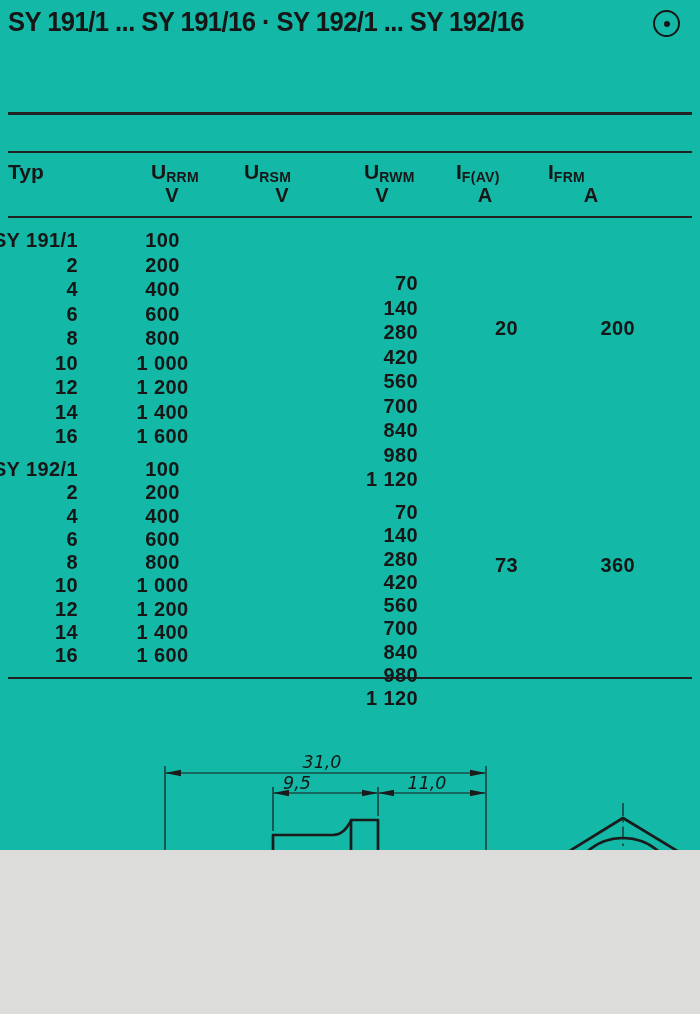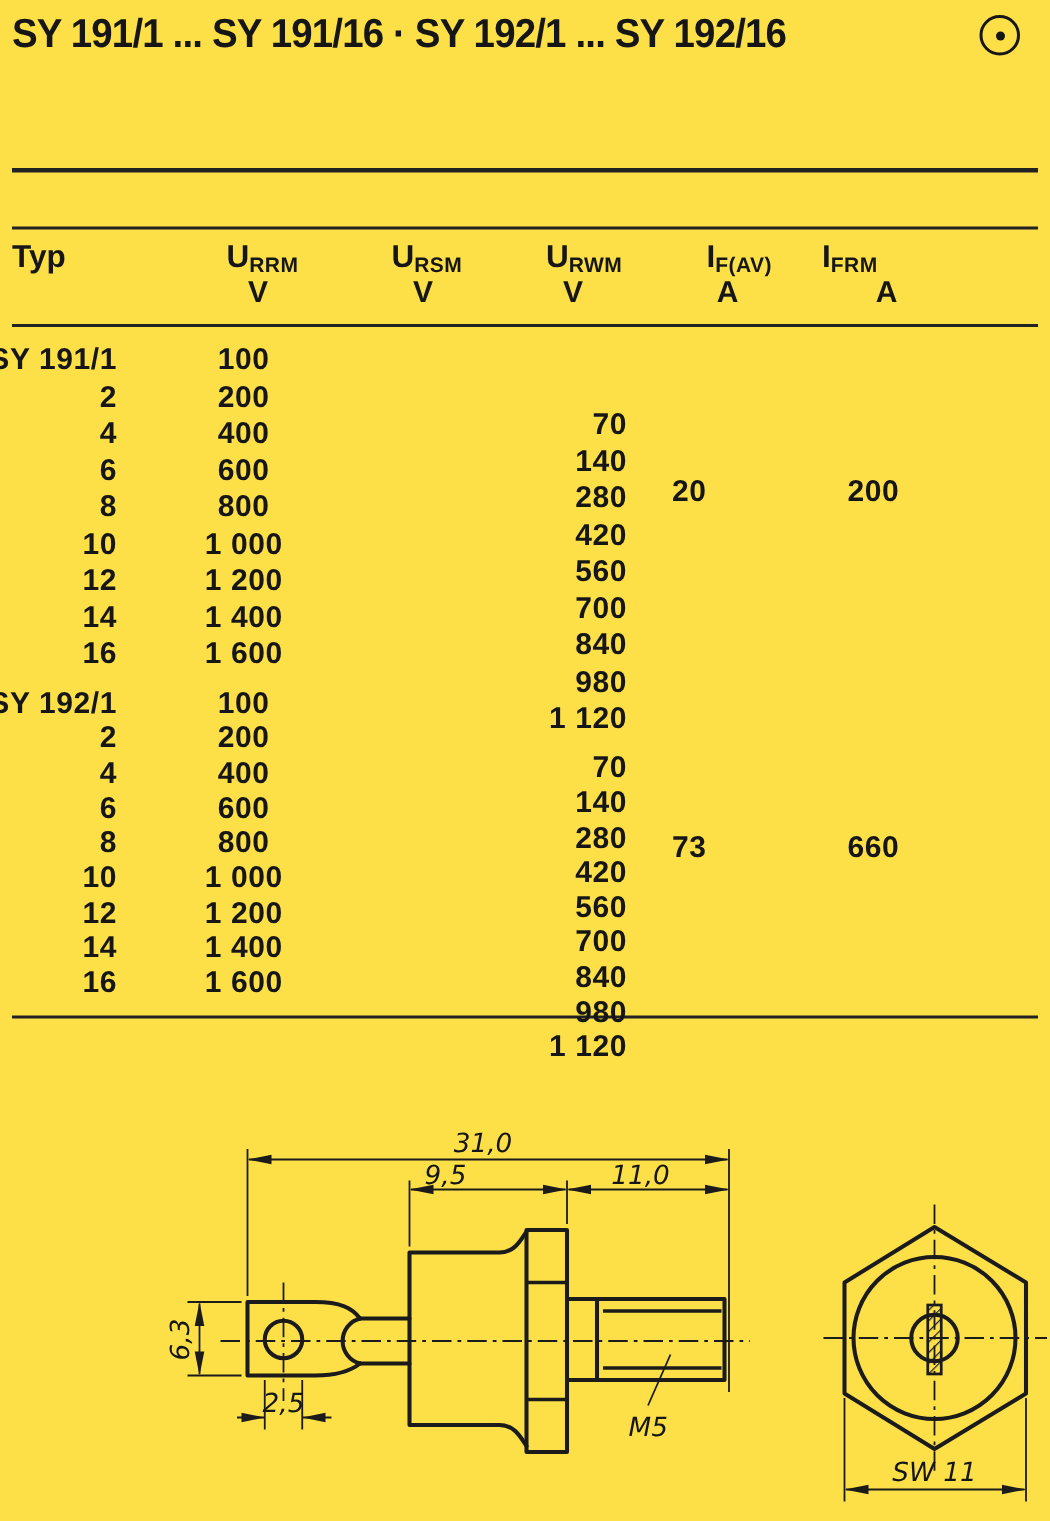--- a/index.html
+++ b/index.html
@@ -1,17 +1,17 @@
 <!DOCTYPE html>
 <html><head>
 <meta charset="utf-8">
 <style>
   html,body{margin:0;padding:0;}
   body{width:700px;height:1014px;background:#dcdcda;}
-  .page{position:absolute;left:0;top:0;width:700px;height:1014px;background:#fde047;
+  .page{position:absolute;left:0;top:0;width:700px;height:850px;background:#14b8a6;
         font-family:"Liberation Sans",sans-serif;color:#161616;overflow:hidden;}
   .title{position:absolute;left:8px;top:7px;font-size:27px;font-weight:bold;
          letter-spacing:-0.6px;white-space:nowrap;transform:scaleX(.95);transform-origin:left top;}
   .mark{position:absolute;left:653px;top:10px;width:23px;height:23px;border:2.6px solid #161616;border-radius:50%;}
   .mark::after{content:"";position:absolute;left:8.5px;top:8.5px;width:6px;height:6px;background:#161616;border-radius:50%;}
   .sub{position:absolute;left:7px;font-size:25px;font-weight:600;letter-spacing:.2px;white-space:nowrap;}
   .sub1{top:44px;} .sub2{top:75px;}
   .rule{position:absolute;left:8px;width:684px;background:#222;}
   .r1{top:112px;height:3px;} .r2{top:151px;height:1.7px;}
   .r3{top:216px;height:2.2px;} .r4{top:677px;height:2px;}
@@ -20,21 +20,21 @@
   .unit{position:absolute;top:184px;width:40px;text-align:center;font-size:20px;font-weight:600;}
   .block{position:absolute;left:8px;width:680px;}
   .b1{top:228px;} .b2{top:458px;}
   .b1 .row{height:24.5px;line-height:24.5px;}
   .b2 .row{height:23.3px;line-height:23.3px;}
   .row{position:relative;}
   .c{position:absolute;top:0;font-size:20px;font-weight:600;letter-spacing:.4px;white-space:nowrap;}
   .ct{left:-40px;width:110px;text-align:right;}
   .cu1{left:60px;width:189px;text-align:center;}
   .cu2{left:250px;width:160px;text-align:right;margin-top:43px;}
-  .gval{position:absolute;width:70px;height:24px;line-height:24px;text-align:left;
+  .gval{position:absolute;width:70px;height:24px;line-height:24px;text-align:right;
         font-size:20px;font-weight:600;letter-spacing:.4px;}
   .g1a{left:448px;top:316px;} .g1b{left:565px;top:316px;}
   .g2a{left:448px;top:553px;} .g2b{left:565px;top:553px;}
   svg{position:absolute;left:0;top:0;}
   .ol{fill:none;stroke:#1b1b1b;stroke-width:2.7;stroke-linecap:round;stroke-linejoin:round;}
   .md{fill:none;stroke:#1b1b1b;stroke-width:2.2;}
   .thin{fill:none;stroke:#1b1b1b;stroke-width:1.2;}
   .cl{fill:none;stroke:#1b1b1b;stroke-width:1.2;stroke-dasharray:13 4 2.5 4;}
   .arr{fill:#1b1b1b;stroke:none;}
   .dimtxt{font-family:"DejaVu Sans",sans-serif;font-style:italic;font-size:17.5px;fill:#161616;}
@@ -47,23 +47,23 @@
   <div class="title">SY 191/1 ... SY 191/16 · SY 192/1 ... SY 192/16</div>
   <div class="mark"></div>
 
   <div class="rule r1"></div>
   <div class="rule r2"></div>
   <div class="rule r3"></div>
   <div class="rule r4"></div>
 
   <div class="th" style="left:8px">Typ</div>
   <div class="th" style="left:151px"><span>U</span><span class="hsub">RRM</span></div>
-  <div class="th" style="left:261px"><span>U</span><span class="hsub">RSM</span></div>
+  <div class="th" style="left:244px"><span>U</span><span class="hsub">RSM</span></div>
   <div class="th" style="left:364px"><span>U</span><span class="hsub">RWM</span></div>
-  <div class="th" style="left:471px"><span>I</span><span class="hsub">F(AV)</span></div>
+  <div class="th" style="left:456px"><span>I</span><span class="hsub">F(AV)</span></div>
   <div class="th" style="left:548px"><span>I</span><span class="hsub">FRM</span></div>
 
   <div class="unit" style="left:152px">V</div>
   <div class="unit" style="left:262px">V</div>
   <div class="unit" style="left:362px">V</div>
   <div class="unit" style="left:465px">A</div>
   <div class="unit" style="left:571px">A</div>
 
   <div class="block b1">
     <div class="row">
@@ -157,21 +157,21 @@
     <div class="row">
         <span class="c ct">16</span>
         <span class="c cu1">1 600</span>
         <span class="c cu2">1 120</span>
       </div>
   </div>
 
   <div class="gval g1a">20</div>
   <div class="gval g1b">200</div>
   <div class="gval g2a">73</div>
-  <div class="gval g2b">660</div>
+  <div class="gval g2b">360</div>
 
   <svg width="700" height="1014" viewBox="0 0 700 1014">
     <defs>
       <pattern id="hatch" patternUnits="userSpaceOnUse" width="5" height="5" patternTransform="rotate(45)">
         <line x1="0" y1="0" x2="0" y2="5" stroke="#1b1b1b" stroke-width="1.6"></line>
       </pattern>
     </defs>
 
     <g>
 

